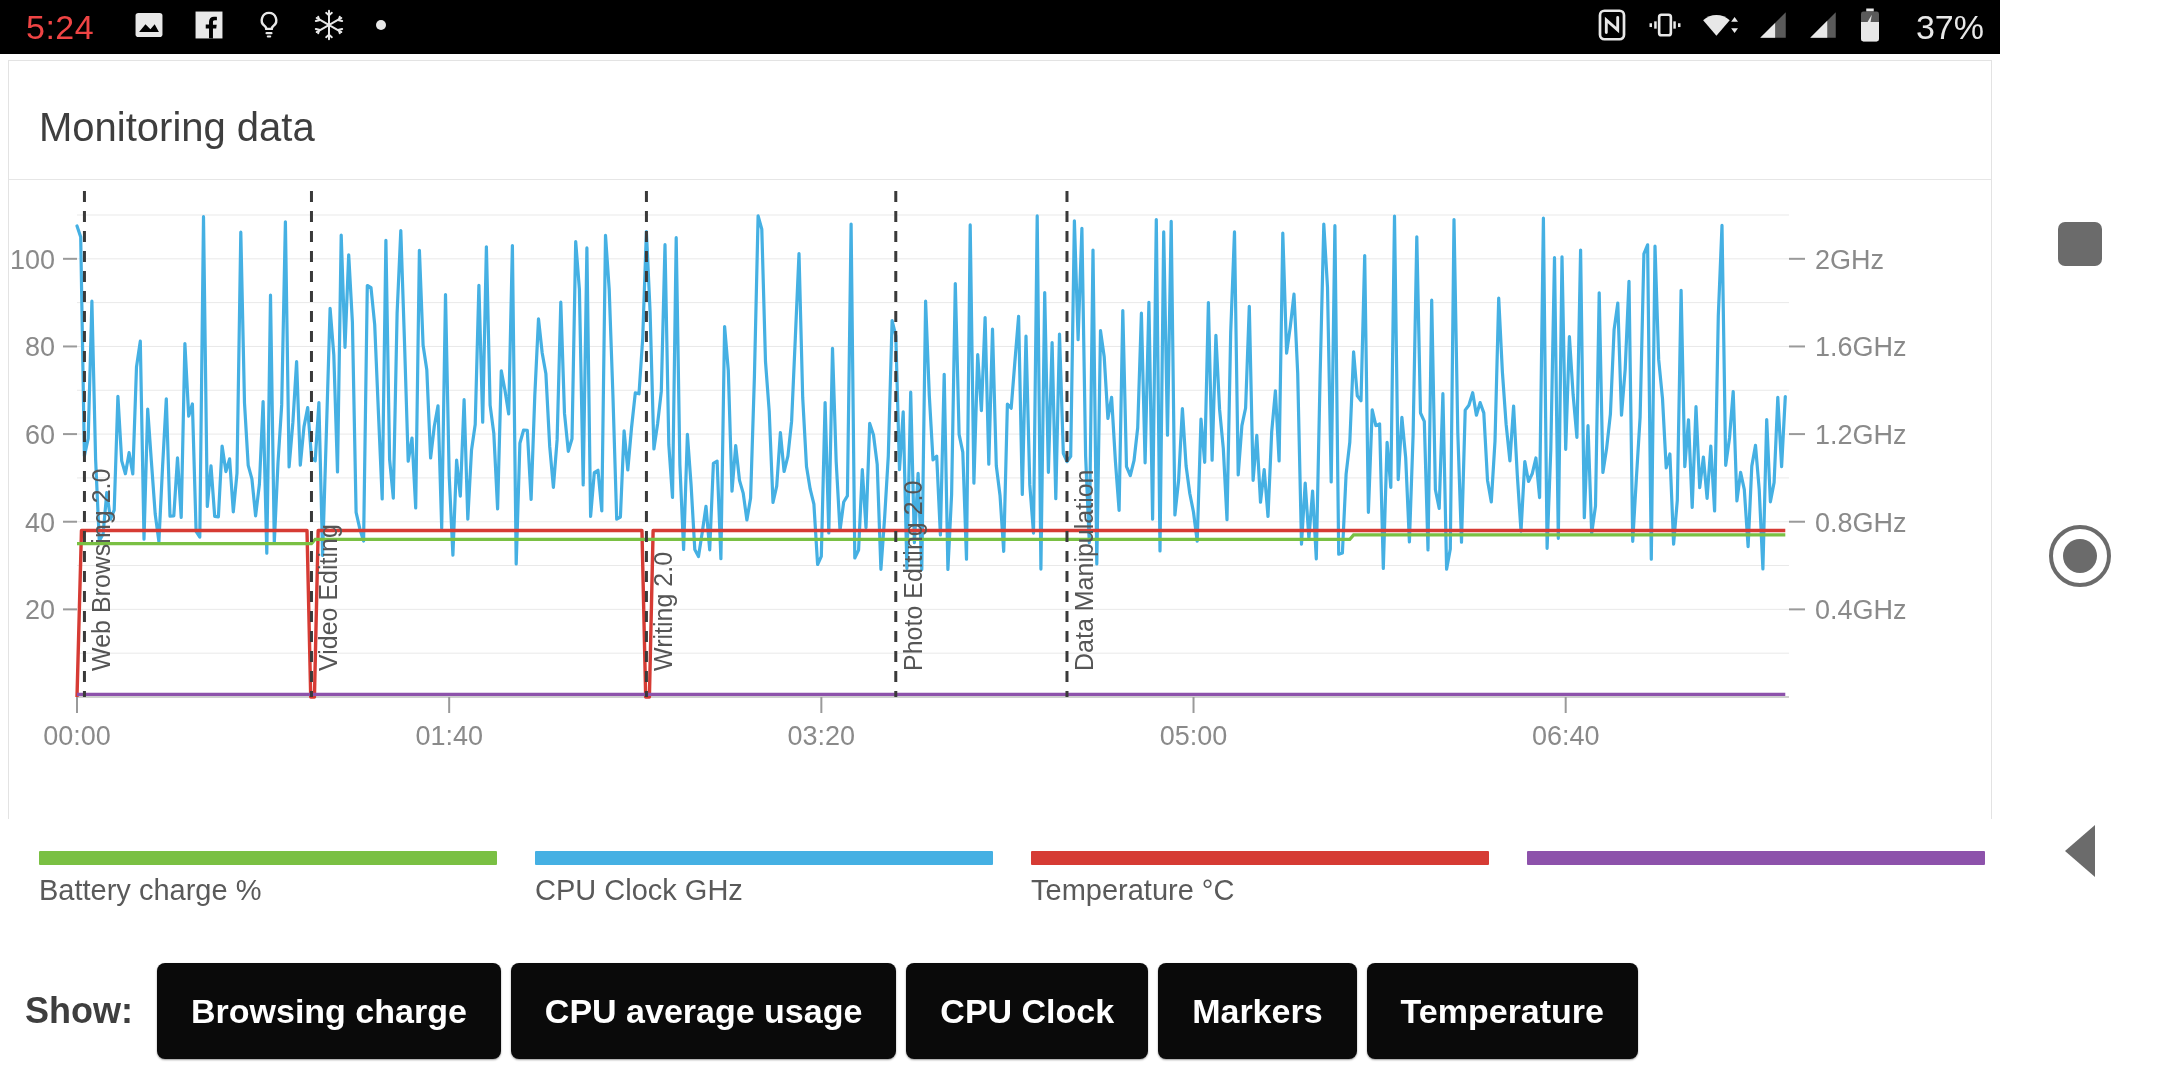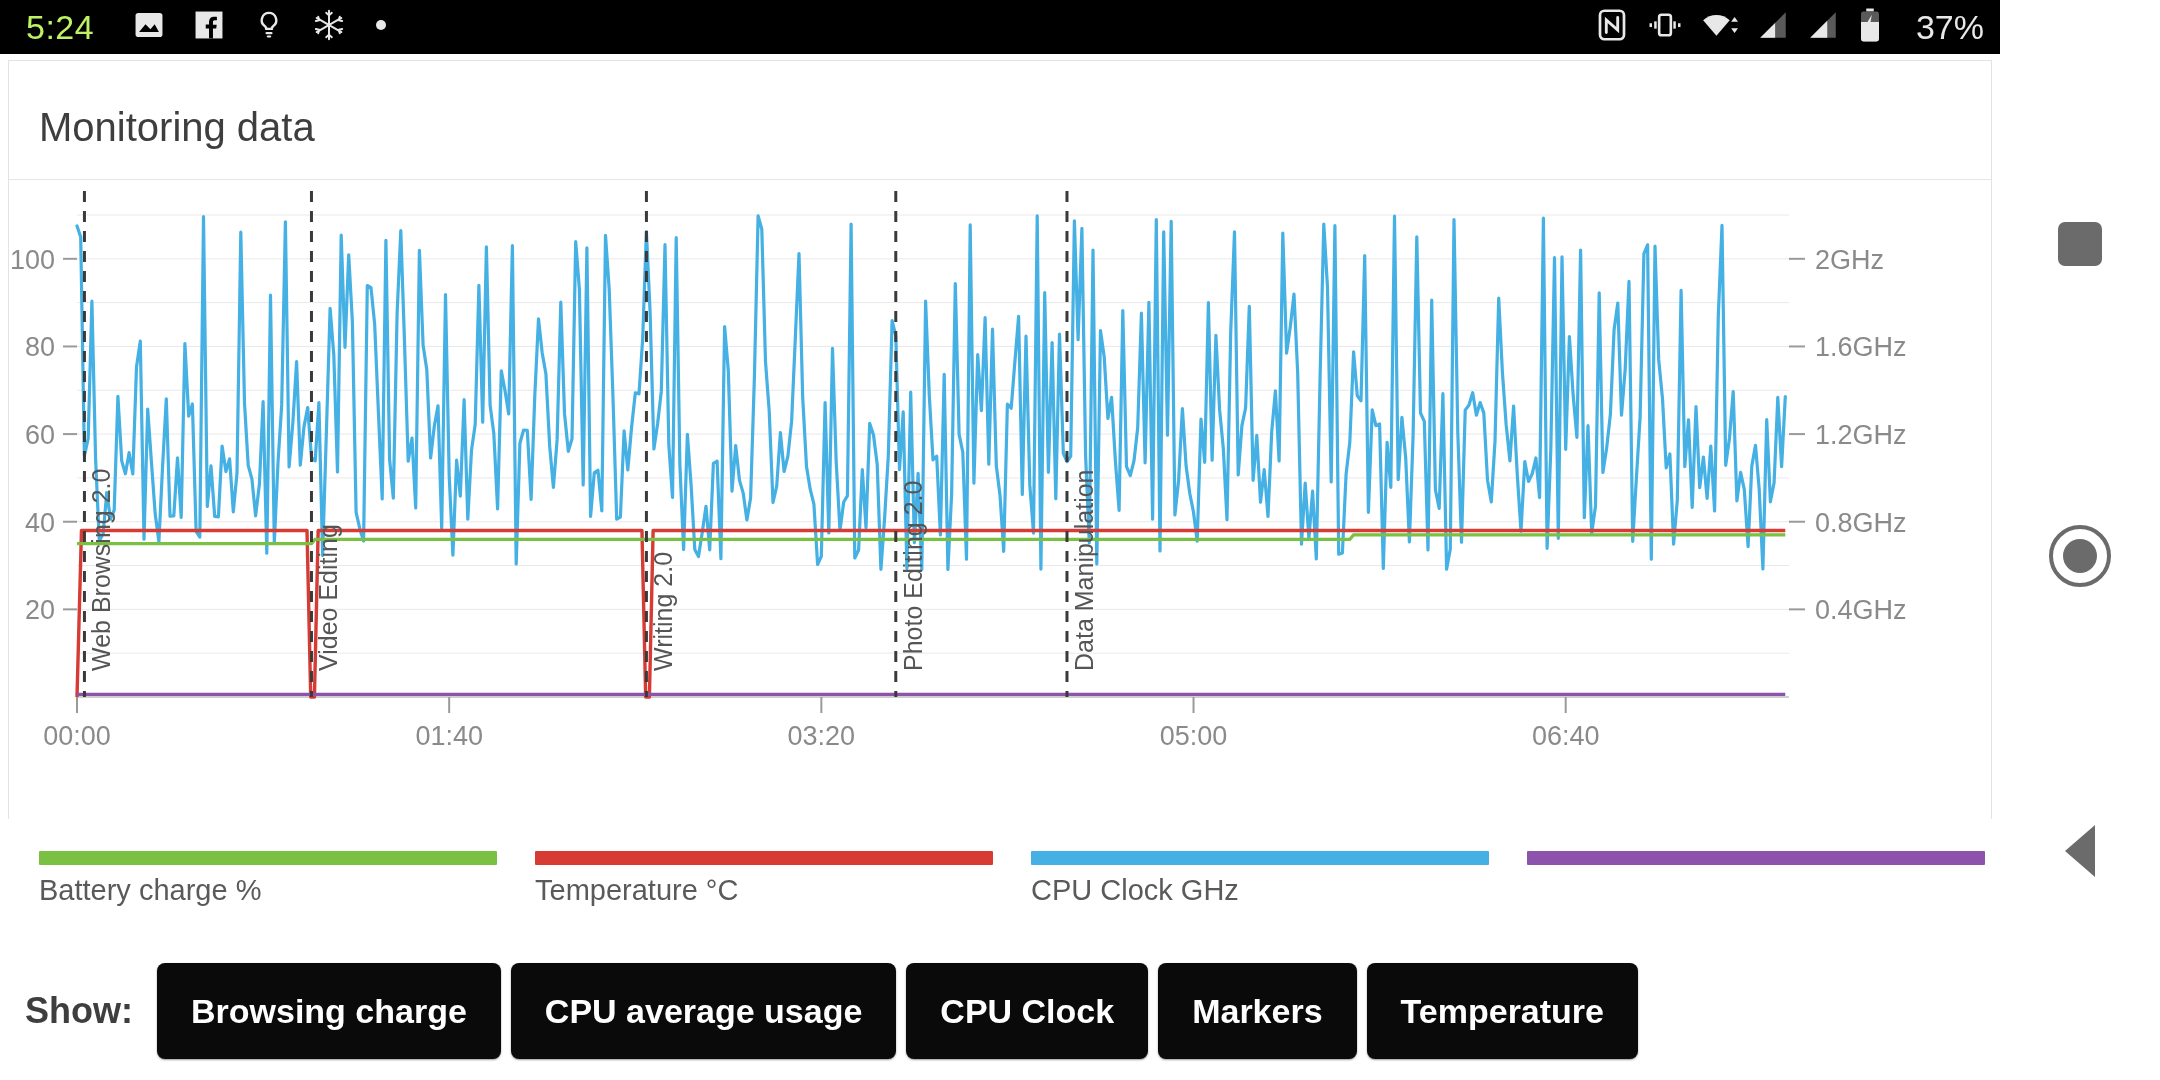--- a/index.html
+++ b/index.html
@@ -2,21 +2,21 @@
 <html><head>
 <meta charset="utf-8">
 <style>
   html,body{margin:0;padding:0;background:#000;}
   body{width:2160px;height:1080px;overflow:hidden;font-family:"Liberation Sans",sans-serif;}
   #root{position:relative;width:2160px;height:1080px;background:#000;}
 
   
   .statusbar{position:absolute;left:0;top:0;width:2000px;height:54px;background:#000;
     display:flex;align-items:center;}
-  .sb-time{color:#bef264;font-size:34px;letter-spacing:.5px;margin-left:26px;}
+  .sb-time{color:#ef4444;font-size:34px;letter-spacing:.5px;margin-left:26px;}
   .sb-left-icons{display:flex;align-items:center;gap:26px;margin-left:38px;}
   .sb-right{position:absolute;right:16px;top:0;height:54px;display:flex;align-items:center;gap:16px;}
   .sb-batt-text{color:#e8e8e8;font-size:34px;margin-left:16px;}
   .ico{display:inline-block;}
 
   
   .app{position:absolute;left:0;top:54px;width:2000px;height:1026px;background:#fff;}
   .card{position:absolute;left:8px;top:6px;width:1984px;height:759px;background:#fff;
     border:1px solid #e3e3e3;border-bottom:none;box-sizing:border-box;}
   .card-title{font-size:40px;color:#3e3e3e;padding:44px 0 0 30px;font-weight:400;}
@@ -206,26 +206,26 @@
             <text x="0" y="0" class="markerlabel" transform="translate(1083.9826086956523,484) rotate(-90)">Data Manipulation</text>
           </svg>
       </div>
 
       <div class="legend">
         <div class="leg-item">
           <div class="leg-bar" style="background: rgb(122, 192, 67);"></div>
           <div class="leg-label">Battery charge %</div>
         </div>
         <div class="leg-item">
+          <div class="leg-bar" style="background: rgb(69, 176, 227);"></div>
+          <div class="leg-label">CPU Clock GHz</div>
+        </div>
+        <div class="leg-item">
           <div class="leg-bar" style="background: rgb(214, 59, 52);"></div>
           <div class="leg-label">Temperature °C</div>
-        </div>
-        <div class="leg-item">
-          <div class="leg-bar" style="background: rgb(69, 176, 227);"></div>
-          <div class="leg-label">CPU Clock GHz</div>
         </div>
         <div class="leg-item">
           <div class="leg-bar" style="background: rgb(141, 82, 171);"></div>
         </div>
       </div>
 
       <div class="showrow">
         <div class="show-label">Show:</div>
         <div class="btn">Browsing charge</div>
         <div class="btn">CPU average usage</div>

